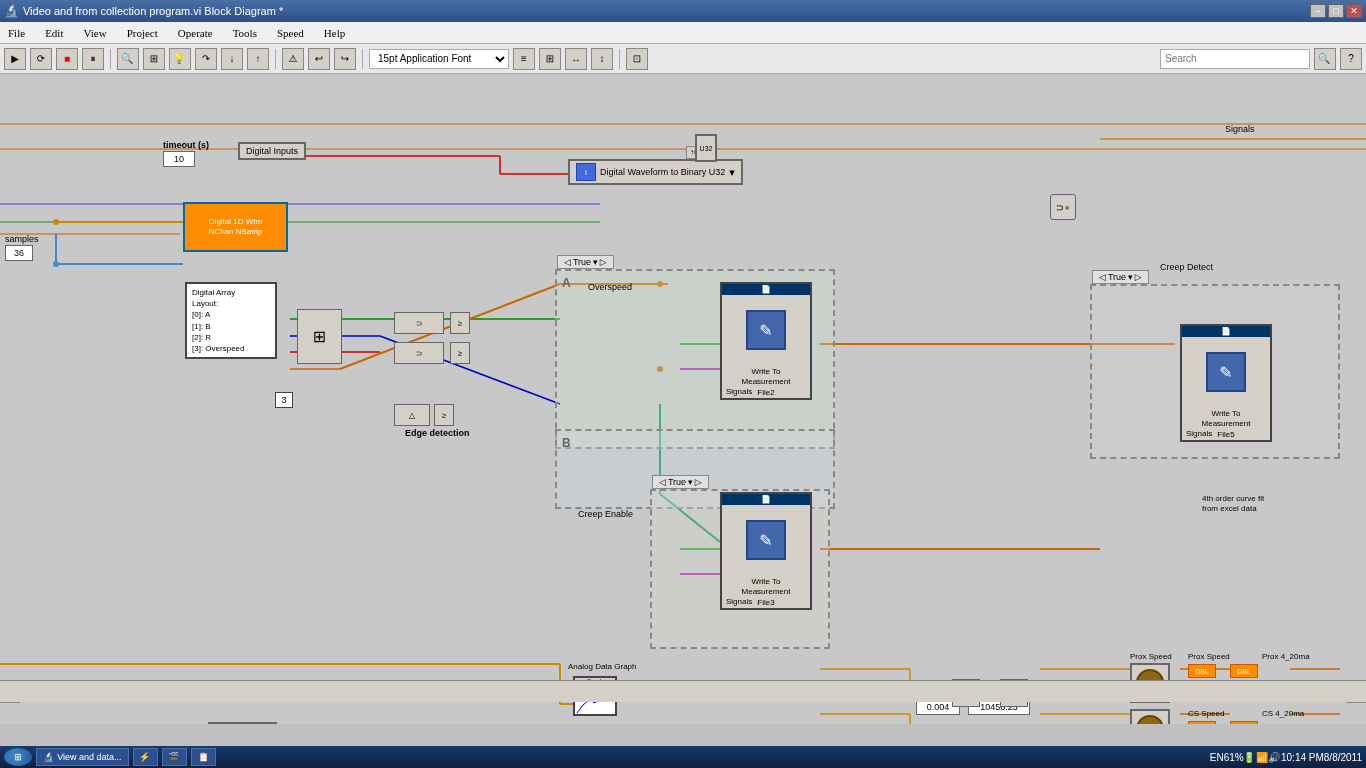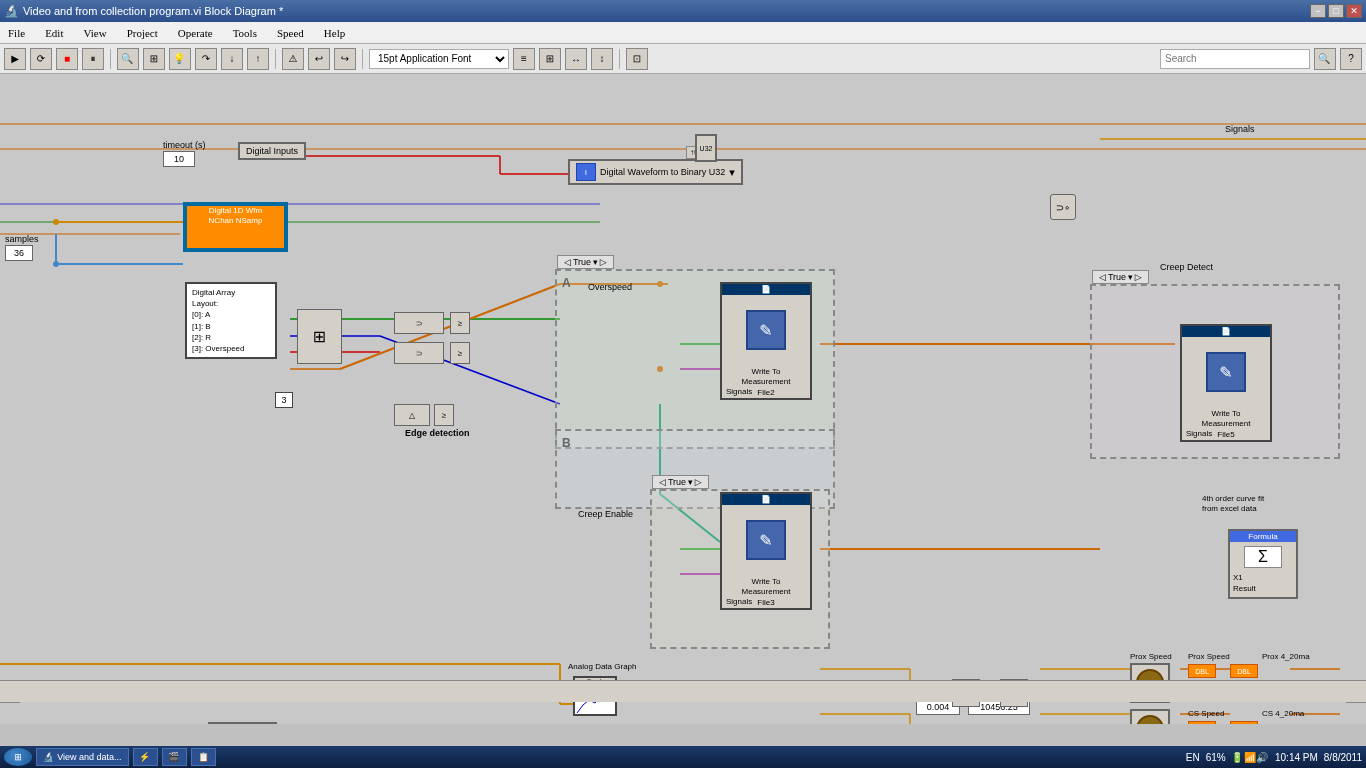--- a/index.html
+++ b/index.html
@@ -120,21 +120,21 @@
       height: 22px;
       background: linear-gradient(to bottom, #1a3a6b, #0d2040);
       display: flex;
       align-items: center;
       justify-content: space-between;
       padding: 0 4px;
       color: white;
       font-size: 10px;
     }
     #taskbar-left { display: flex; align-items: center; gap: 4px; }
-    #taskbar-right { display: flex; gap: 6px; }
+    #taskbar-right { display: flex; }
     .start-btn {
       width: 28px; height: 18px;
       background: radial-gradient(circle at 40% 40%, #4488cc, #1a5a99);
       border-radius: 50%;
       display: flex; align-items: center; justify-content: center;
       font-size: 9px; color: white; cursor: pointer;
     }
     .task-item {
       height: 18px;
       background: #2a5090;
@@ -325,29 +325,29 @@
     <div style="position:absolute;left:1090px;top:210px;width:250px;height:175px;border:2px dashed #888;background:rgba(220,210,220,0.3);">
       <div style="position:absolute;top:-16px;left:0;background:#e0e0e0;border:1px solid #888;padding:1px 6px;font-size:9px;display:flex;align-items:center;gap:2px;">
         <span>◁</span>
         <span>True</span>
         <span>▾</span>
         <span>▷</span>
       </div>
     </div>
 
     <div style="position:absolute;left:163px;top:64px;">
-      <span style="font-size:9px;color:#000;">timeout (s)</span>
+      <span style="font-size:9px;color:#000;font-weight:bold;">timeout (s)</span>
       <div style="background:white;border:1px solid #666;width:32px;height:16px;display:flex;align-items:center;justify-content:center;font-size:9px;margin-top:1px;">10</div>
     </div>
 
     <div style="position:absolute;left:238px;top:68px;background:#d4d0c8;border:2px solid #666;padding:2px 6px;font-size:9px;">
       <span>Digital Inputs</span>
     </div>
 
-    <div style="position:absolute;left:183px;top:128px;background:#ff8c00;border:4px solid #0369a1;width:105px;height:50px;display:flex;justify-content:center;text-align:center;">
+    <div style="position:absolute;left:183px;top:128px;background:#ff8c00;border:2px solid #0369a1;width:105px;height:50px;display:flex;align-items:center;justify-content:center;text-align:center;">
       <span style="font-size:8px;color:white;line-height:1.3;">Digital 1D Wfm<br>NChan NSamp</span>
     </div>
 
     <div style="position:absolute;left:5px;top:158px;">
       <span style="font-size:9px;">samples</span>
       <div style="background:white;border:1px solid #666;width:28px;height:16px;display:flex;align-items:center;justify-content:center;font-size:9px;margin-top:1px;">36</div>
     </div>
 
     <div style="position:absolute;left:185px;top:208px;background:white;border:2px solid #444;width:92px;padding:3px 5px;font-size:8px;line-height:1.4;">
       <div>Digital Array</div>
@@ -416,28 +416,20 @@
     </div>
 
     <div style="position:absolute;left:1160px;top:188px;font-size:9px;">Creep Detect</div>
 
     <div style="position:absolute;left:578px;top:435px;font-size:9px;">Creep Enable</div>
 
     <div style="position:absolute;left:1050px;top:120px;width:26px;height:26px;background:#d4d0c8;border:1px solid #666;border-radius:3px;display:flex;align-items:center;justify-content:center;font-size:10px;">⊃∘</div>
 
     <div style="position:absolute;left:1202px;top:420px;font-size:8px;line-height:1.3;">4th order curve fit<br>from excel data</div>
 
-    <div style="position:absolute;left:1228px;top:455px;background:#d4d0c8;border:2px solid #666;width:70px;height:70px;">
-      <div style="background:#4169e1;color:white;text-align:center;font-size:8px;padding:1px;">Formula</div>
-      <div style="display:flex;align-items:center;justify-content:center;height:30px;">
-        <div style="background:white;border:1px solid #888;width:38px;height:22px;display:flex;align-items:center;justify-content:center;font-size:16px;">Σ</div>
-      </div>
-      <div style="font-size:8px;padding:1px 3px;">X1</div>
-      <div style="font-size:8px;padding:1px 3px;">Result</div>
-    </div>
 
     <div style="position:absolute;left:573px;top:602px;width:44px;height:40px;background:white;border:2px solid #444;">
       <div style="font-size:6px;text-align:center;background:#d4d0c8;border-bottom:1px solid #888;">Graph</div>
       <svg width="44" height="32">
         <polyline points="2,28 8,20 14,15 20,18 26,12 32,16 40,8" stroke="#0000cc" stroke-width="1" fill="none"></polyline>
       </svg>
     </div>
     <div style="position:absolute;left:568px;top:588px;font-size:8px;">Analog Data Graph</div>
 
     <div style="position:absolute;left:208px;top:648px;background:#d4d0c8;border:2px solid #666;padding:2px 5px;font-size:9px;">Analog Inputs</div>

